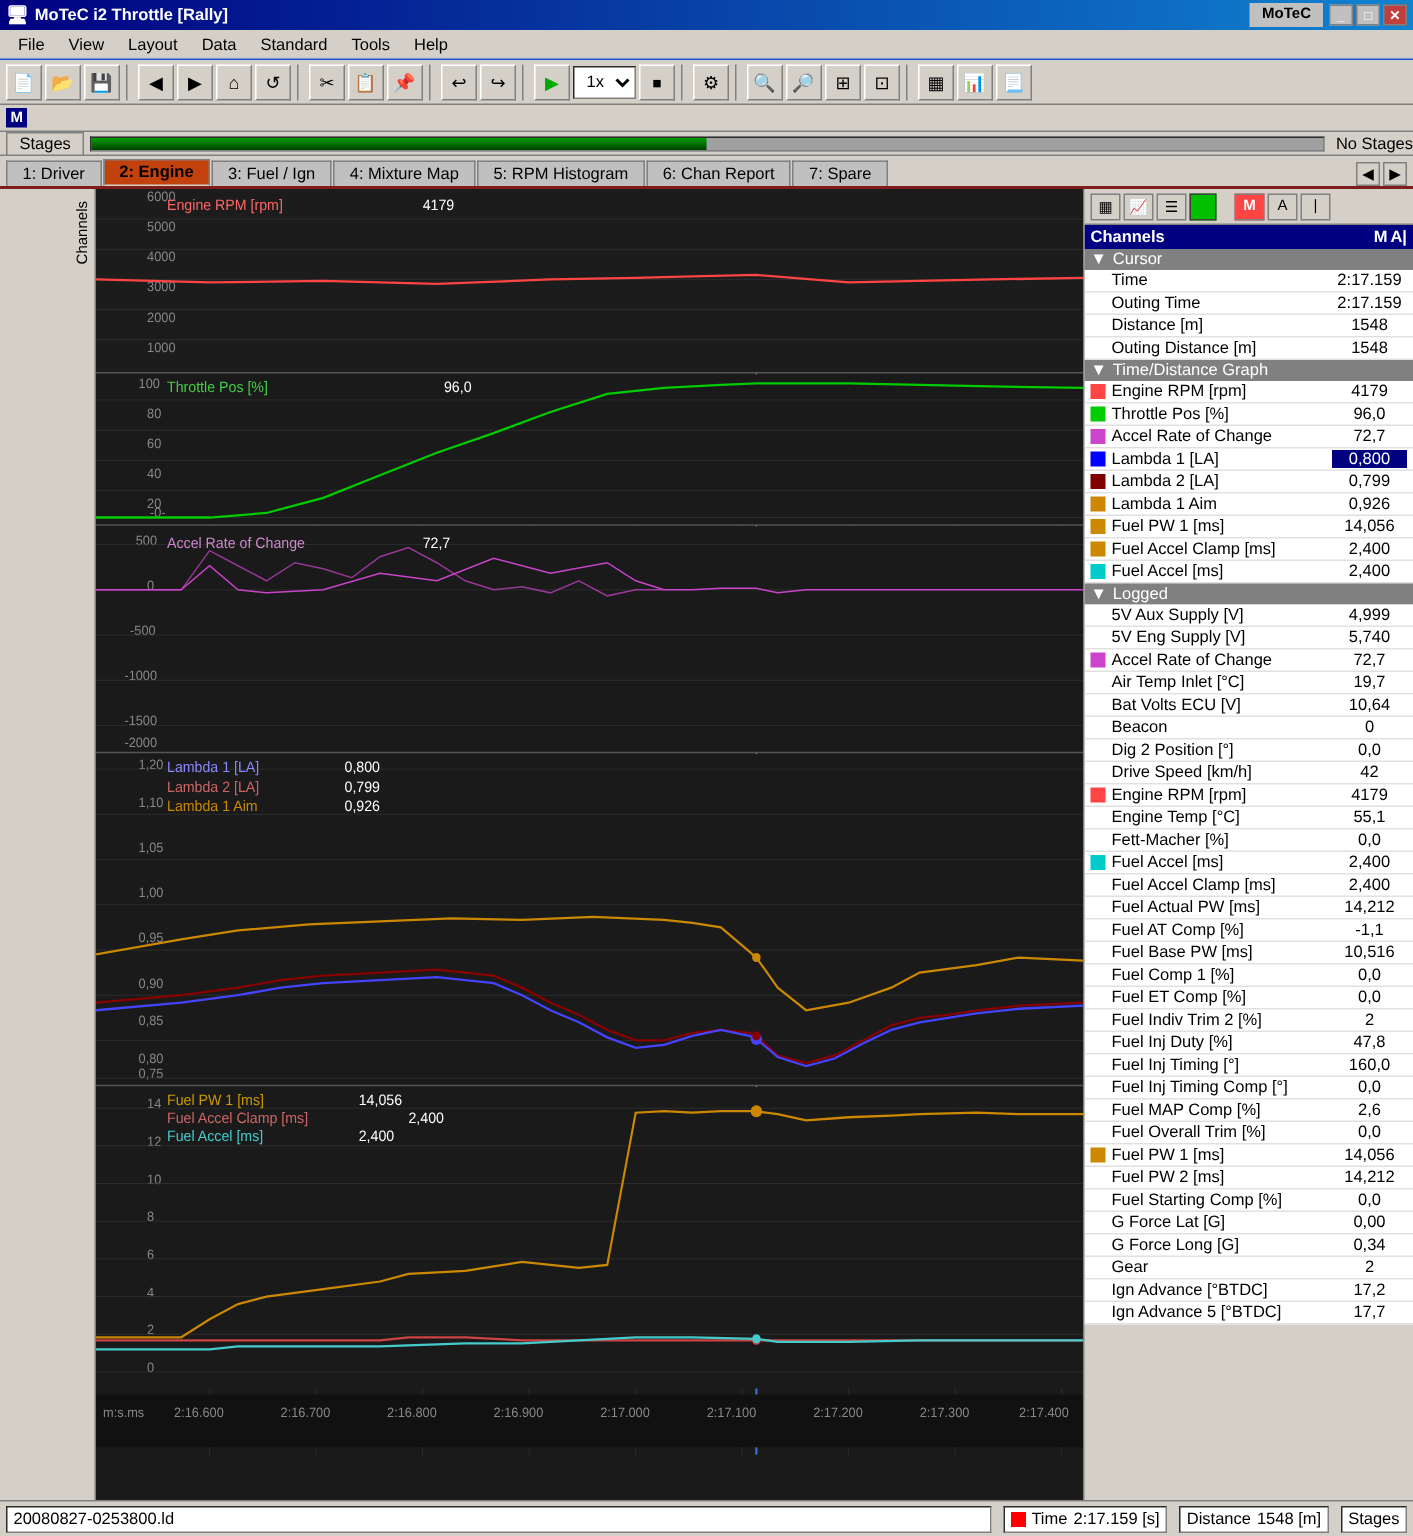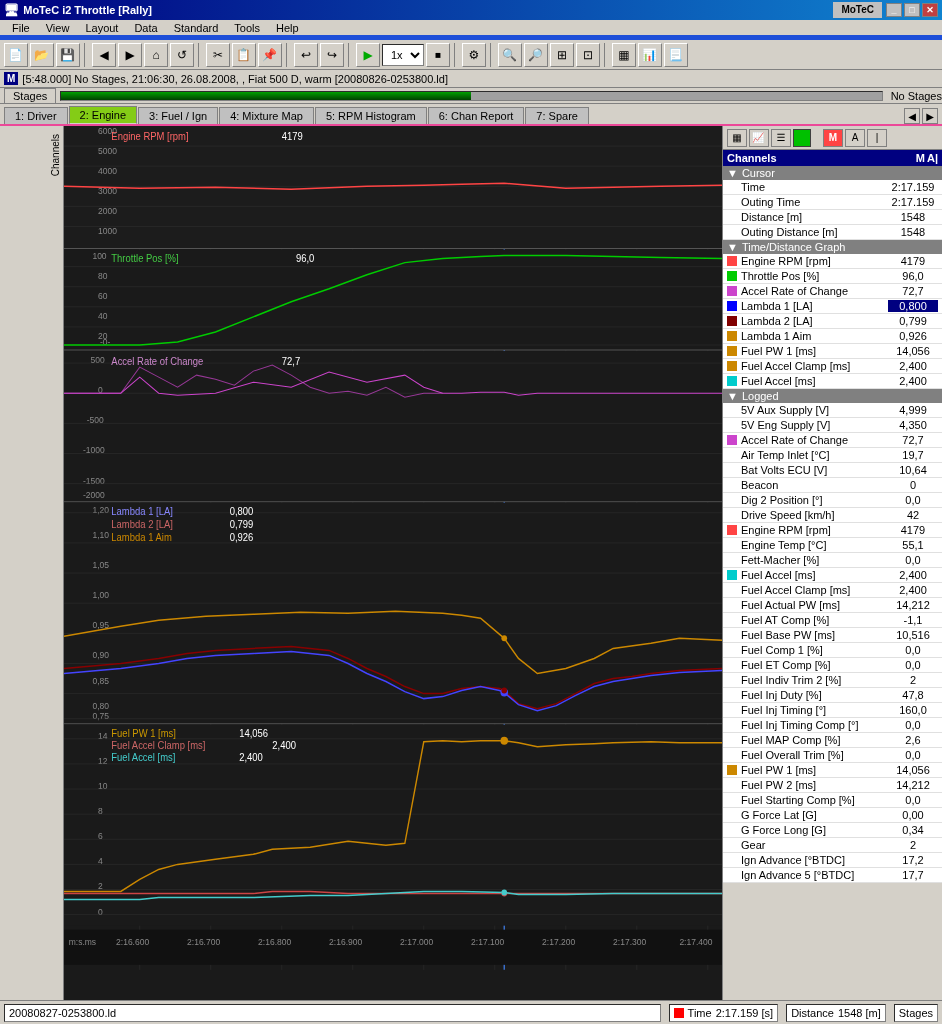--- a/index.html
+++ b/index.html
@@ -23,21 +23,21 @@
       width: 16px; height: 14px; background: #c0c0c0; border: 1px solid #808080;
       display: flex; align-items: center; justify-content: center; font-size: 9px; cursor: pointer;
     }
 
     
     #menu-bar {
       background: #d4d0c8;
       height: 20px;
       display: flex;
       align-items: center;
-      border-bottom: 5px solid #1d4ed8;
+      border-bottom: 1px solid #1d4ed8;
       padding: 0 4px;
     }
     #menu-bar span {
       padding: 2px 8px;
       cursor: pointer;
       font-size: 11px;
     }
 
     
     #toolbar {
@@ -98,30 +98,30 @@
       background: linear-gradient(to bottom, #00a000, #004000);
     }
     #no-stages { margin-left: 4px; font-size: 11px; }
 
     
     #tab-bar {
       background: #d4d0c8;
       height: 22px;
       display: flex;
       align-items: flex-end;
-      border-bottom: 2px solid #ec4899;
+      border-bottom: 2px solid #7f1d1d;
       padding-left: 4px;
     }
     .tab {
       padding: 2px 10px; border: 1px solid #808080;
       background: #c0c0c0; cursor: pointer; font-size: 11px;
       border-bottom: none; margin-right: 1px;
     }
     .tab.active {
-      background: #84cc16; border-bottom: 1px solid #d4d0c8; font-weight: normal;
+      background: #c2410c; border-bottom: 1px solid #d4d0c8; font-weight: bold;
     }
     .tab-nav { margin-left: auto; display: flex; gap: 2px; align-items: center; padding-right: 4px; }
     .tab-nav-btn { width: 16px; height: 16px; background: #d4d0c8; border: 1px solid #808080; cursor: pointer; display: flex; align-items: center; justify-content: center; font-size: 10px; }
 
     
     #main-content {
       display: flex;
       height: calc(1024px - 20px - 20px - 30px - 18px - 16px - 22px - 24px);
       background: #eab308;
       margin-left: 48px;
@@ -301,21 +301,20 @@
   <div class="tb-btn">⊞</div>
   <div class="tb-btn">⊡</div>
   <div class="tb-sep"></div>
   <div class="tb-btn">▦</div>
   <div class="tb-btn">📊</div>
   <div class="tb-btn">📃</div>
 </div>
 
 <div id="info-bar">
   <span class="m-badge">M</span>
-  <span>[5:48.000] No Stages, 21:06:30, 26.08.2008, , Fiat 500 D, warm [20080826-0253800.ld]</span>
 </div>
 
 <div id="progress-area">
   <div id="stages-tab">Stages</div>
   <div id="progress-bar-container">
     <div id="progress-fill" style="width:50%;"></div>
   </div>
   <span id="no-stages">No Stages</span>
 </div>
 
@@ -631,21 +630,21 @@
       <span>Logged</span>
     </div>
     <div class="channel-row">
       <span style="width:14px;"></span>
       <span class="channel-name">5V Aux Supply [V]</span>
       <span class="channel-value">4,999</span>
     </div>
     <div class="channel-row">
       <span style="width:14px;"></span>
       <span class="channel-name">5V Eng Supply [V]</span>
-      <span class="channel-value">4,350</span>
+      <span class="channel-value">5,740</span>
     </div>
     <div class="channel-row">
       <div class="color-square" style="background:#cc44cc;"></div>
       <span class="channel-name">Accel Rate of Change</span>
       <span class="channel-value">72,7</span>
     </div>
     <div class="channel-row">
       <span style="width:14px;"></span>
       <span class="channel-name">Air Temp Inlet [°C]</span>
       <span class="channel-value">19,7</span>

